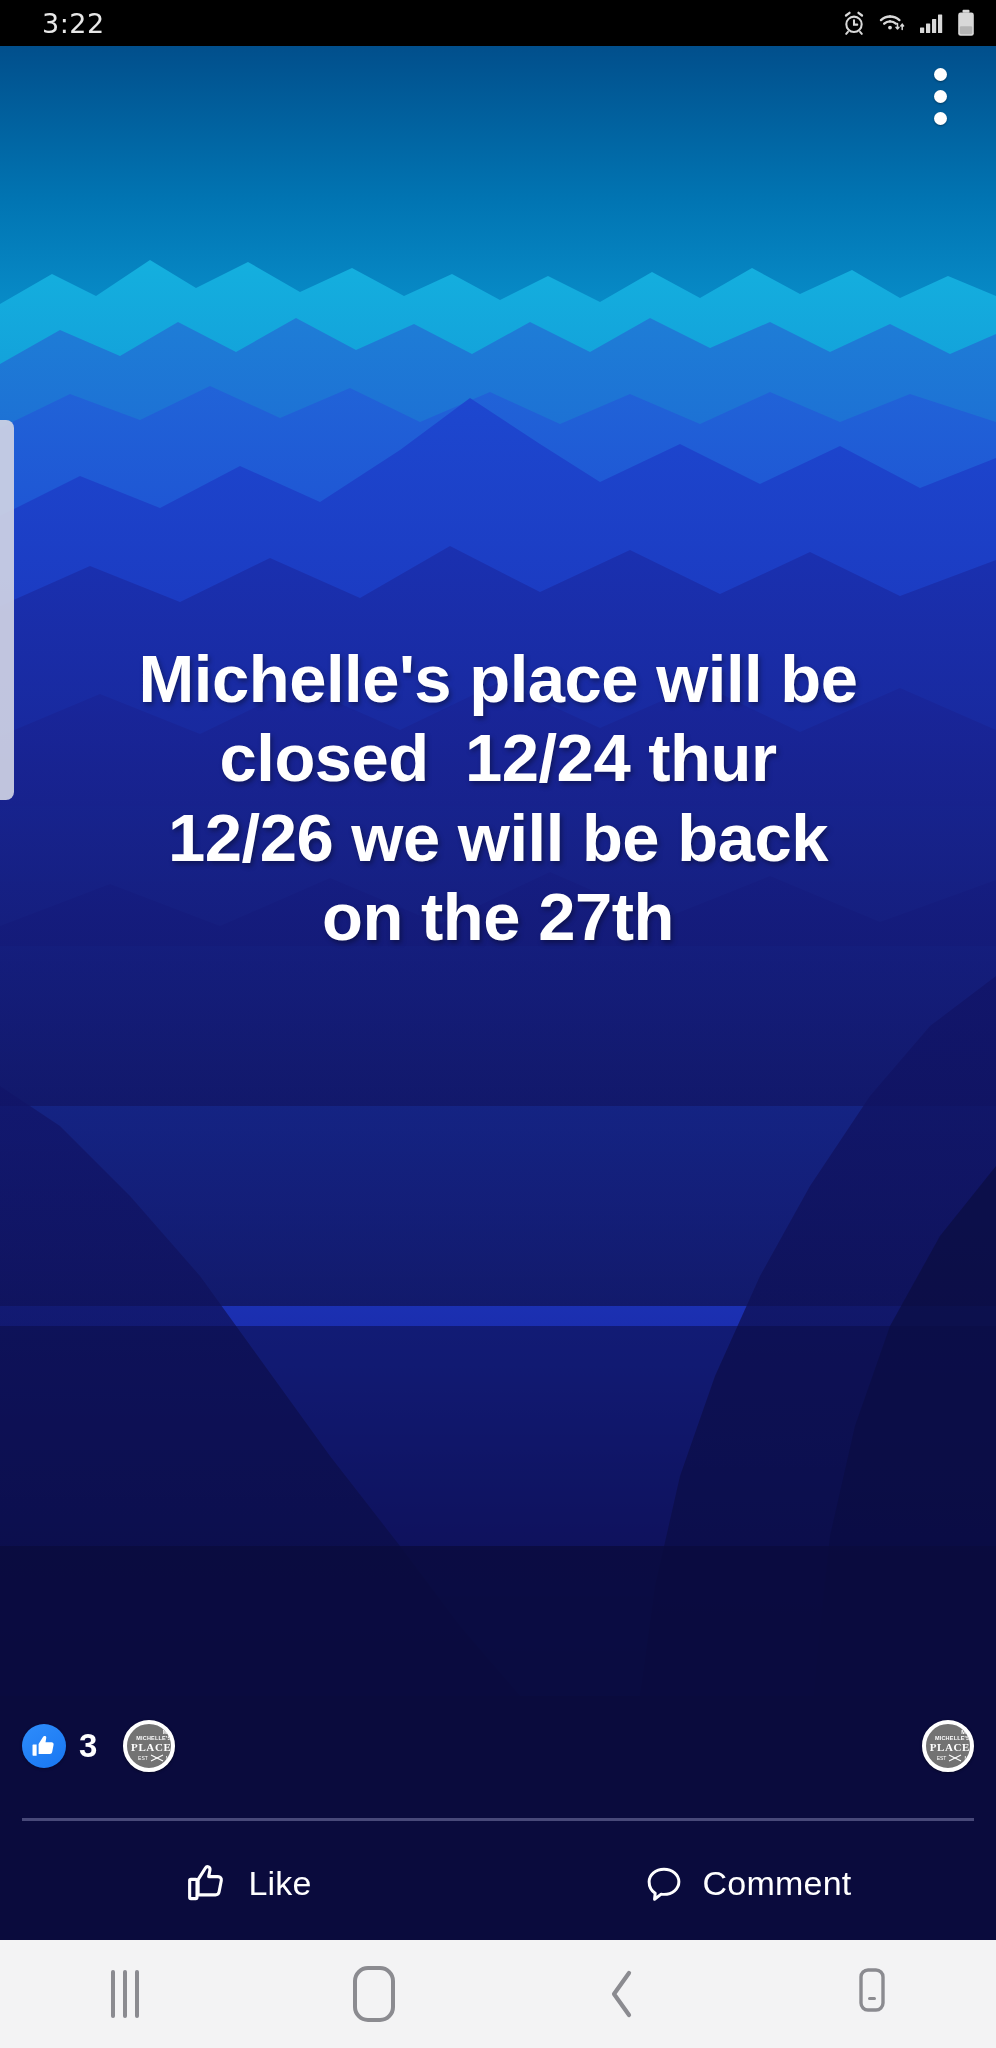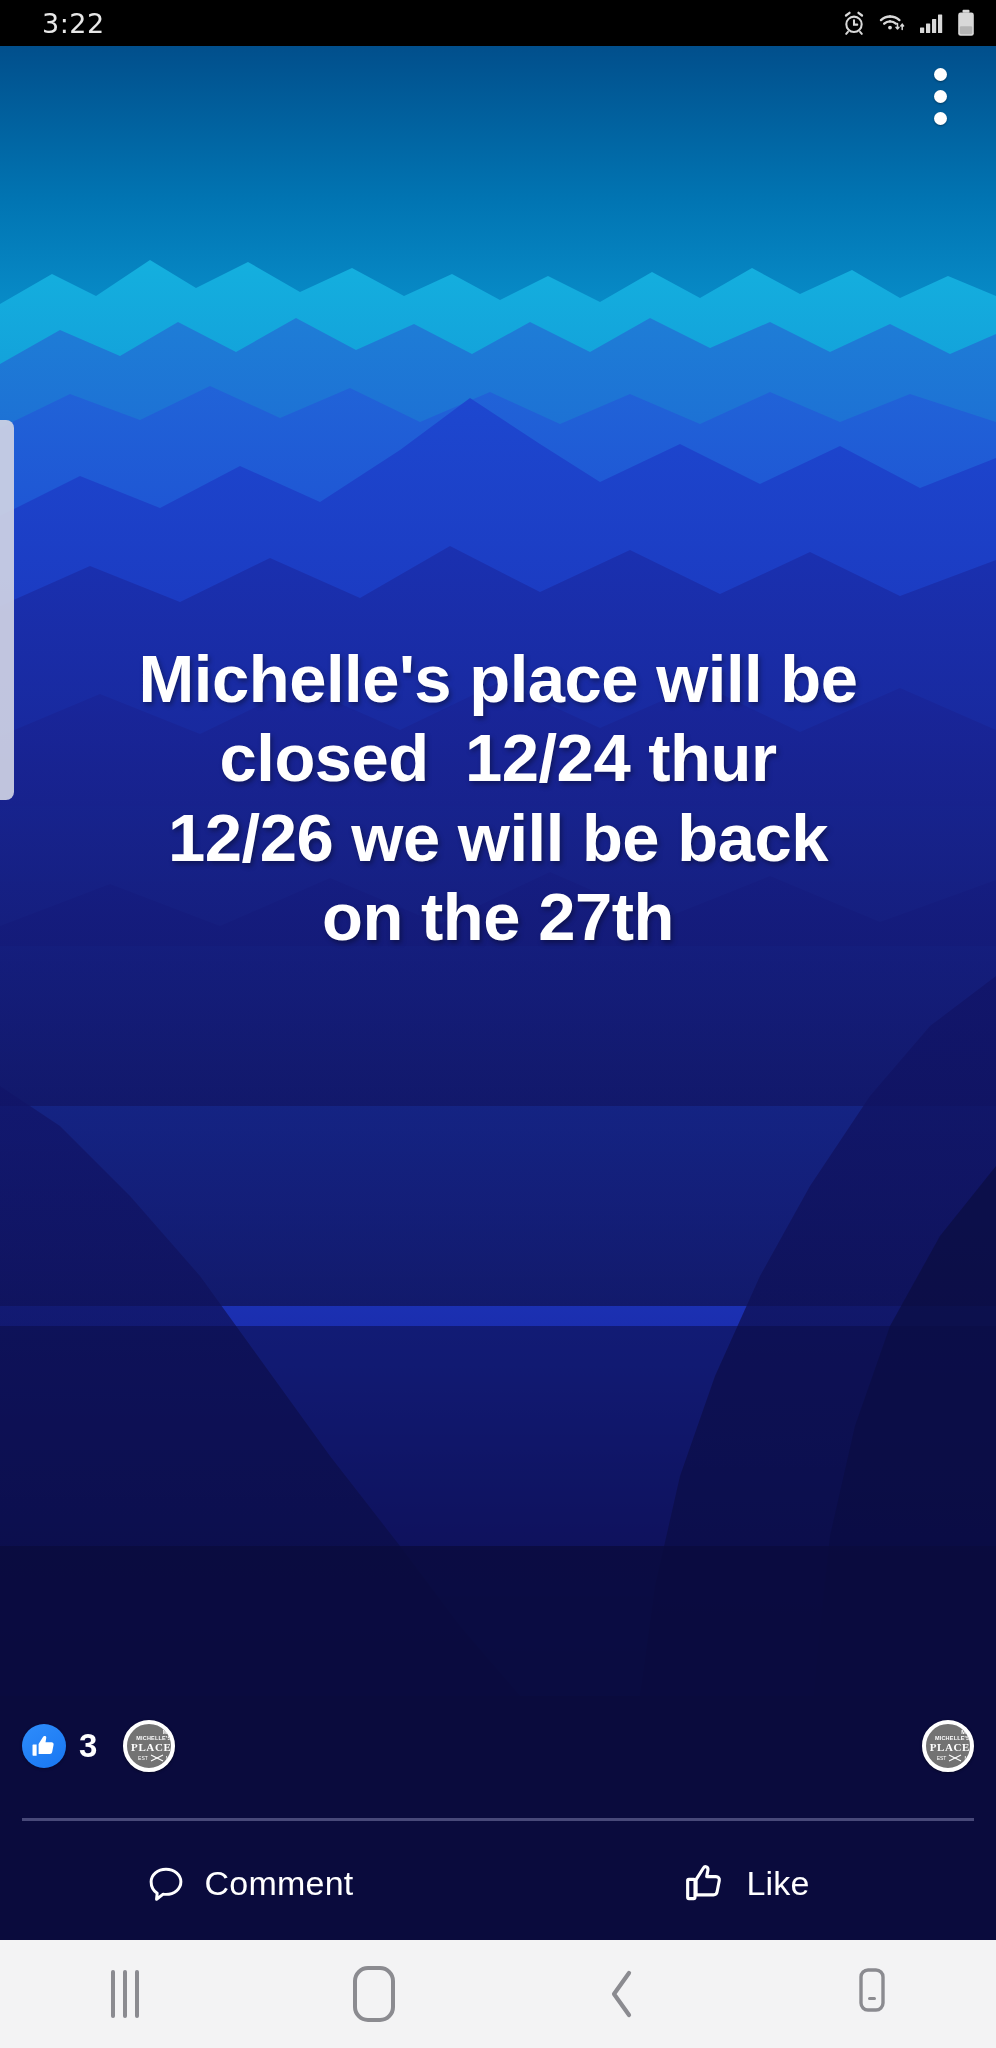--- a/index.html
+++ b/index.html
@@ -356,32 +356,32 @@
         </div>
       </div>
     </div>
   </div>
 
   <div id="action-divider"></div>
 
   <div id="action-bar">
 
     <div class="action-button">
-      <svg width="42" height="42" viewBox="0 0 24 24" fill="none" stroke="#ffffff" stroke-width="1.7" stroke-linejoin="round">
-        <path d="M20.5 11.3c0 4.1-3.8 7.2-8.5 7.2-.55 0-1.1-.05-1.6-.12L6.6 21.3l.35-3.4C5.05 16.6 3.5 14.2 3.5 11.3 3.5 7.2 7.3 4.1 12 4.1s8.5 3.1 8.5 7.2z"></path>
-      </svg>
-      <span class="label">Comment</span>
-    </div>
-
-    <div class="action-button">
       <svg width="44" height="44" viewBox="0 0 24 24" fill="none" stroke="#ffffff" stroke-width="1.7" stroke-linejoin="round">
         <rect x="2" y="10" width="4" height="10.5" rx="0.7"></rect>
         <path d="M6.6 10.2l4-6.4c.45-.72 1-.9 1.65-.6.72.33.95 1 .8 1.8l-.7 3.5h5.1c1.2 0 2 1 1.8 2.15l-1.2 6.1c-.2 1-.95 1.7-1.95 1.7H6.6z"></path>
       </svg>
       <span class="label">Like</span>
+    </div>
+
+    <div class="action-button">
+      <svg width="42" height="42" viewBox="0 0 24 24" fill="none" stroke="#ffffff" stroke-width="1.7" stroke-linejoin="round">
+        <path d="M20.5 11.3c0 4.1-3.8 7.2-8.5 7.2-.55 0-1.1-.05-1.6-.12L6.6 21.3l.35-3.4C5.05 16.6 3.5 14.2 3.5 11.3 3.5 7.2 7.3 4.1 12 4.1s8.5 3.1 8.5 7.2z"></path>
+      </svg>
+      <span class="label">Comment</span>
     </div>
   </div>
 
   <div id="status-bar">
     <div id="status-time">3:22</div>
     <div id="status-icons">
 
       <svg class="sicon" width="26" height="26" viewBox="0 0 24 24">
         <circle cx="12" cy="13.2" r="7.1" fill="none" stroke="#d8d8d8" stroke-width="1.9"></circle>
         <path d="M12 9.4v4.1h3" stroke="#d8d8d8" stroke-width="1.9" fill="none" stroke-linecap="round"></path>

